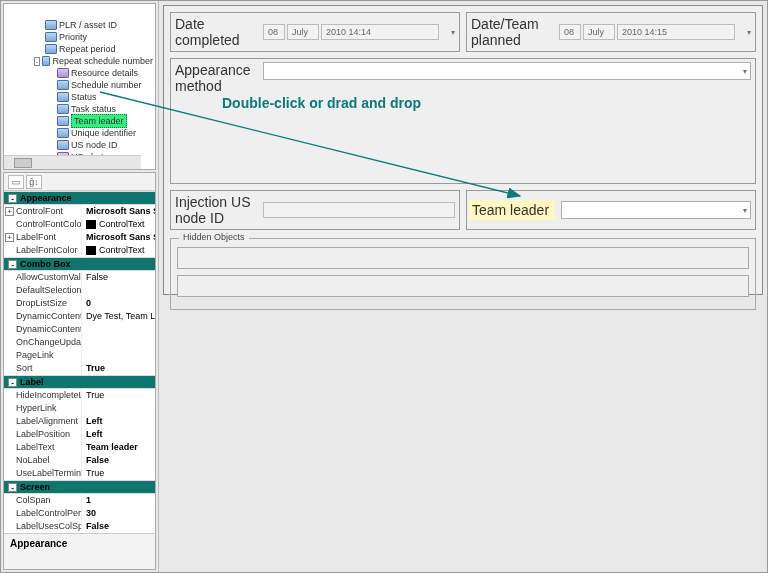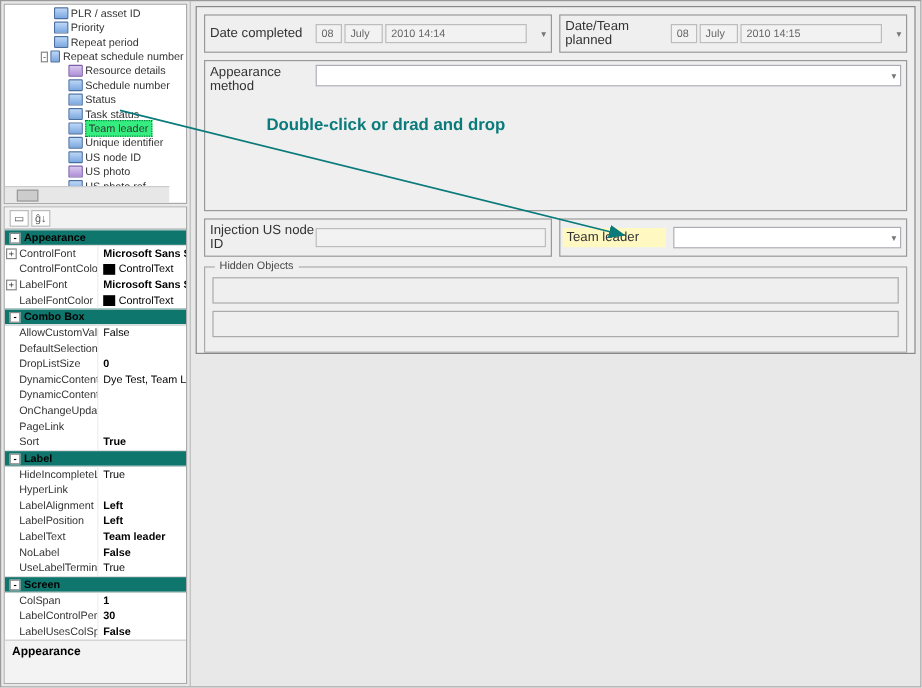--- a/index.html
+++ b/index.html
@@ -27,21 +27,21 @@
     border-right: 1px solid #bbb;
   }
   .tree-wrap {
     height: 228px;
     border: 1px solid #aaa;
     background: #fff;
     margin: 2px;
     overflow: hidden;
     position: relative;
   }
-  .tree { font-size: 9px; color: #333; padding: 1px 0; }
+  .tree { font-size: 9px; color: #333; padding: 1px 0; margin-top: 14px; }
   .tree-item {
     white-space: nowrap;
     padding: 0 2px;
     height: 12px;
     line-height: 12px;
     display: flex;
     align-items: center;
     cursor: pointer;
   }
   .tree-expando {
@@ -142,21 +142,21 @@
   .form-group {
     flex: 1;
     border: 1px solid #999;
     background: #efefef;
     display:flex;
     align-items:center;
     padding: 3px 4px;
     min-height: 20px;
   }
   .form-group.tall { align-items:flex-start; height:126px; }
-  .fg-label { width: 88px; font-size:11px; color:#333; }
+  .fg-label { width: 88px; font-size:14px; color:#333; }
   .fg-body { flex:1; display:flex; gap:2px; align-items:center;justify-content:flex-end; }
   .ro-input {
     border: 1px solid #bcbcbc;
     background: #f2f2f2;
     font-size:9px;
     height:16px;
     line-height:14px;
     padding: 0 4px;
     color:#666;
   }

